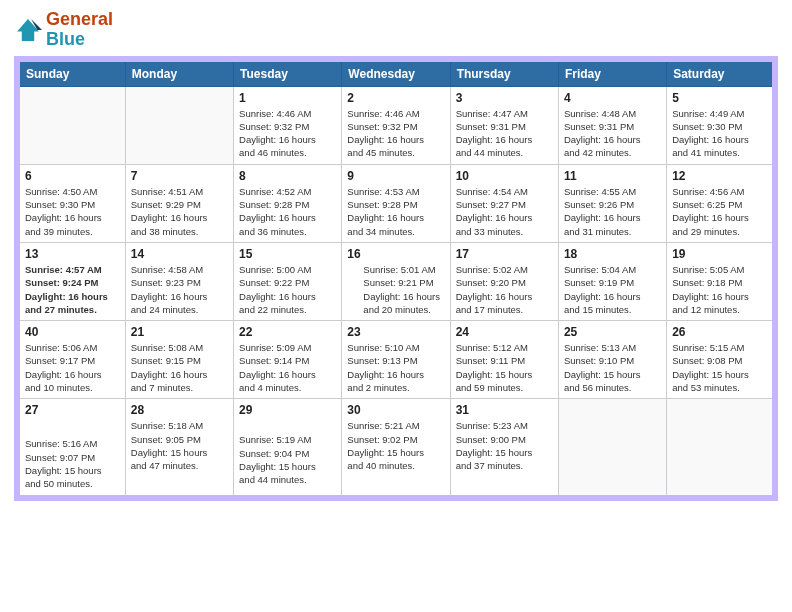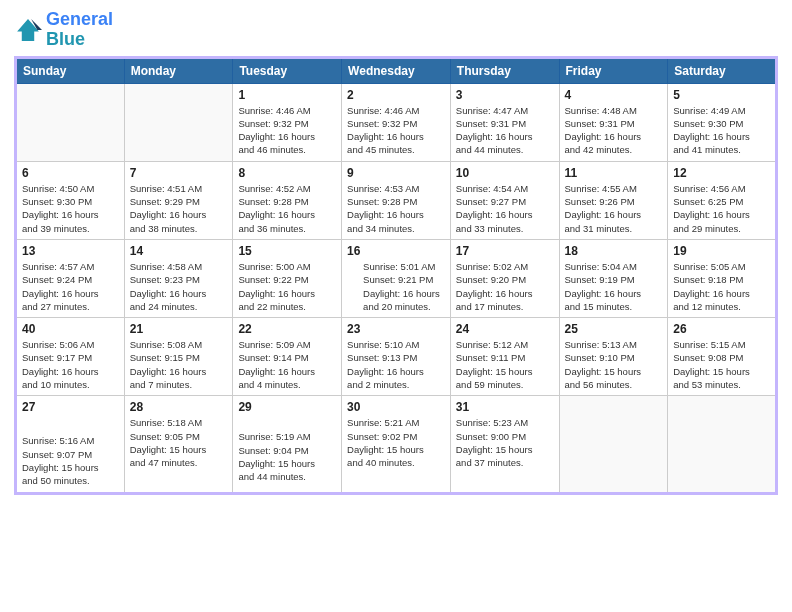--- a/index.html
+++ b/index.html
@@ -26,21 +26,21 @@
       align-items: center;
       gap: 4px;
     }
     .logo-text {
       font-size: 18px;
       font-weight: bold;
       color: #1a3a5c;
       line-height: 1.1;
     }
     .logo-text span {
-      color: #3b82f6;
+      color: #c2410c;
     }
     .logo-icon {
       width: 28px;
       height: 28px;
     }
     .title-block {
       text-align: right;
     }
     .main-title {
       font-size: 36px;
@@ -49,21 +49,21 @@
       line-height: 1.1;
     }
     .subtitle {
       font-size: 15px;
       color: #333;
       font-weight: normal;
     }
     .calendar {
       width: 100%;
       border-collapse: collapse;
-      border: 3px solid #c4b5fd;
+      border: 6px solid #c4b5fd;
     }
     .calendar th {
       background-color: #2e6da4;
       color: #fff;
       font-size: 12px;
       font-weight: bold;
       padding: 5px 6px;
       text-align: left;
       border: 1px solid #2060a0;
     }
@@ -216,21 +216,21 @@
             <span class="day-num">12</span>
             <div class="day-info" style="white-space: pre-line;">Sunrise: 4:56 AM
 Sunset: 6:25 PM
 Daylight: 16 hours
 and 29 minutes.</div>
           </td>
         </tr>
         <tr class="week-row">
           <td>
             <span class="day-num">13</span>
-            <div class="day-info" style="white-space: pre-line;">Sunrise: 4:57 AM
+            <div class="day-info" style="white-space: pre-line; font-weight: bold;">Sunrise: 4:57 AM
 Sunset: 9:24 PM
 Daylight: 16 hours
 and 27 minutes.</div>
           </td>
           <td>
             <span class="day-num">14</span>
             <div class="day-info" style="white-space: pre-line;">Sunrise: 4:58 AM
 Sunset: 9:23 PM
 Daylight: 16 hours
 and 24 minutes.</div>

